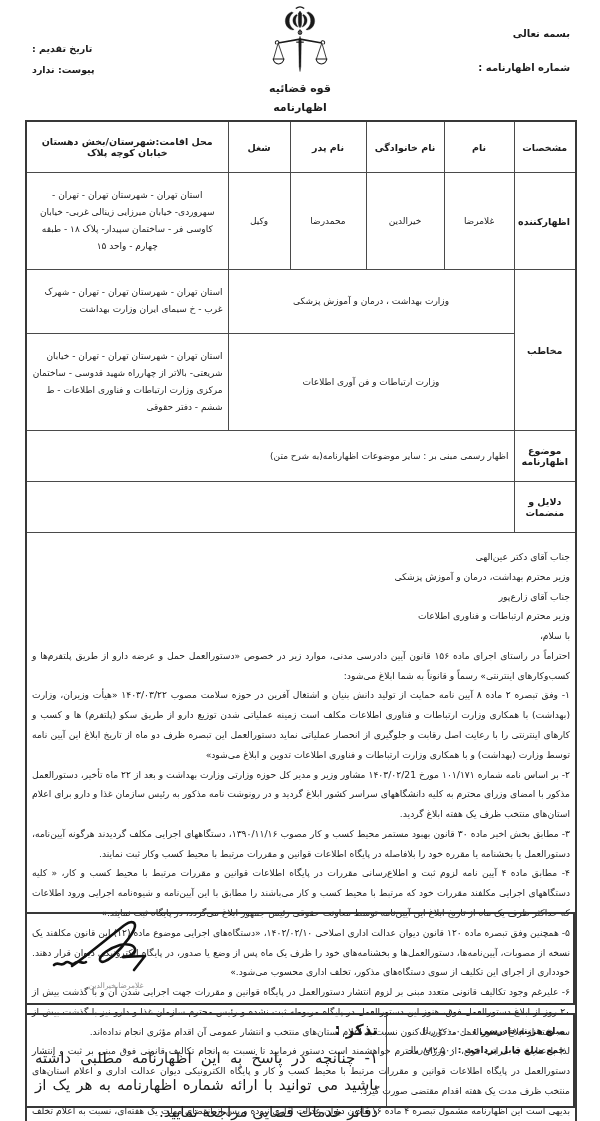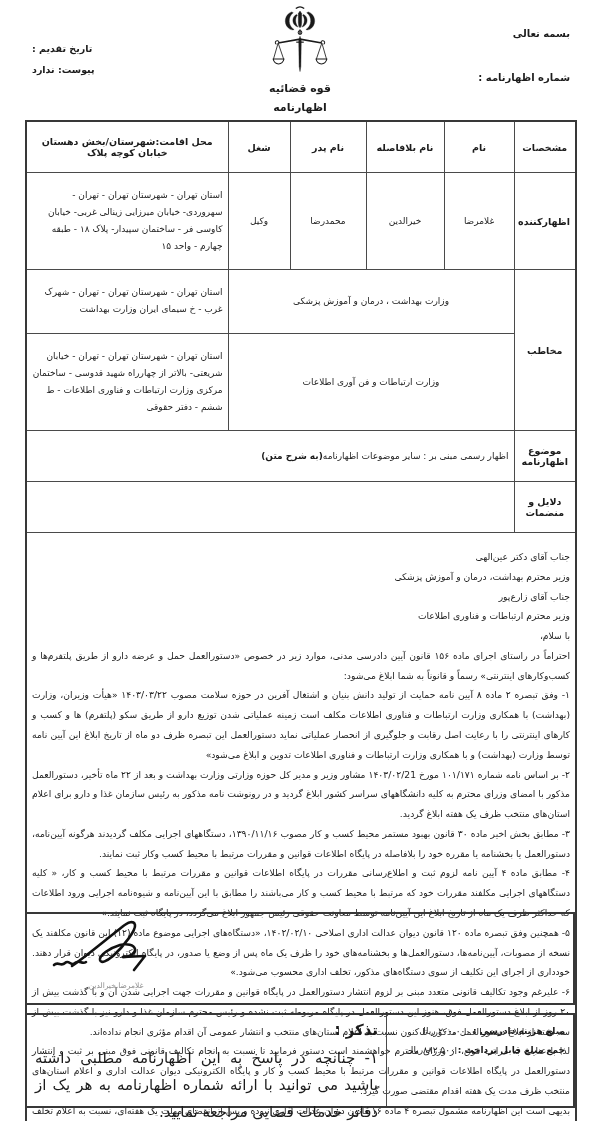--- a/index.html
+++ b/index.html
@@ -4,43 +4,43 @@
 <style>
   * { margin:0; padding:0; box-sizing:border-box; }
   html,body { background:#fff; }
   body { font-family:"DejaVu Sans", sans-serif; color:#1c1c1c; }
   .page {
     position:relative; width:600px; height:1121px; background:#fff;
     margin:0 auto; overflow:hidden;
   }
   
   .besmeh { position:absolute; top:28px; right:30px; font-size:10px; font-weight:bold; }
-  .decl-no { position:absolute; top:72px; right:30px; font-size:10px; font-weight:bold; }
+  .decl-no { position:absolute; top:62px; right:30px; font-size:10px; font-weight:bold; }
   .head-center { position:absolute; top:6px; left:0; right:0; display:flex; flex-direction:column; align-items:center; }
   .emblem { width:66px; height:74px; }
   .org-title { font-size:11px; font-weight:bold; margin-top:2px; }
   .doc-title { font-size:11px; font-weight:bold; margin-top:6px; }
   .head-left { position:absolute; top:38px; left:32px; width:148px; text-align:left; font-size:9.5px; font-weight:bold; line-height:21px; white-space:nowrap; }
   
   table.main { position:absolute; top:120px; left:25px; width:550px; border-collapse:collapse; border:2px solid #383838; table-layout:fixed; }
   table.main th, table.main td { border:1px solid #4a4a4a; font-size:9px; padding:14px 5px; vertical-align:middle; }
   table.main th { font-weight:bold; text-align:center; font-size:9.5px; }
   td.cell-center { text-align:center; }
   td.cell-addr { text-align:right; line-height:1.9; font-size:8.8px; }
   td.cell-top { vertical-align:top; text-align:right; }
   tr.hdr th { height:32px; }
-  tr.declarant td, tr.declarant th { height:62px; }
+  tr.declarant td, tr.declarant th { height:62px;text-align:center; }
   tr.addr1 td { height:48px; }
   tr.addr2 td { height:66px; }
   tr.subject td, tr.subject th { height:50px; }
   tr.evidence td, tr.evidence th { height:46px; }
   td.body-cell { height:482px; vertical-align:top; padding:8px 10px; }
   .body-text { text-align:justify; font-size:9.2px; line-height:2.15; }
   .body-text .bline { text-align:justify; }
-  .subject-line b { font-weight:bold; }
+  .subject-line b { font-weight:normal; }
   
   .sig-box { position:absolute; top:912px; left:25px; width:550px; height:93px; border:2px solid #383838; }
   .sig-wrap { position:absolute; left:14px; top:4px; width:150px; text-align:center; }
   .sig-svg { width:132px; height:62px; display:block; margin:0 auto; }
   .sig-caption { font-size:7.5px; color:#8d8d8d; margin-top:1px; }
   
   .footer-box { position:absolute; top:1013px; left:25px; width:550px; height:95px; border:2px solid #383838; display:flex; flex-direction:row; }
   .fees { width:187px; border-left:1px solid #4a4a4a; padding:7px 8px; font-size:9px; line-height:19px; }
   .fee-line b { font-weight:bold; }
   .notices { flex:1; padding:6px 8px; font-size:15px; }
@@ -102,21 +102,21 @@
         <col style="width:70px">
         <col style="width:78px">
       <col style="width:76px">
         <col style="width:62px">
         <col style="width:202px">
     </colgroup>
     <tbody>
         <tr class="hdr">
       <th>مشخصات</th>
       <th>نام</th>
-      <th>نام بلافاصله</th>
+      <th>نام خانوادگی</th>
       <th>نام پدر</th>
       <th>شغل</th>
       <th>محل اقامت:شهرستان/بخش دهستان خیابان کوچه پلاک</th>
     </tr>
     <tr class="declarant">
       <th>اظهارکننده</th>
       <td class="cell-center">غلامرضا</td>
       <td class="cell-center">خیرالدین</td>
       <td class="cell-center">محمدرضا</td>
       <td class="cell-center">وکیل</td>

